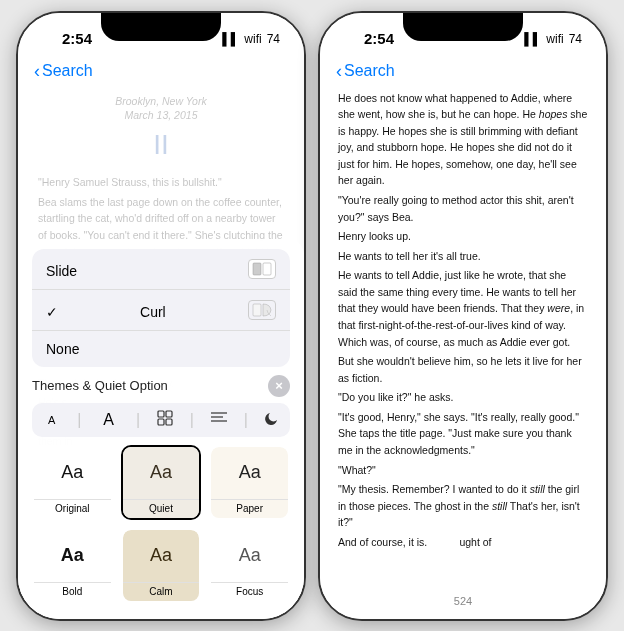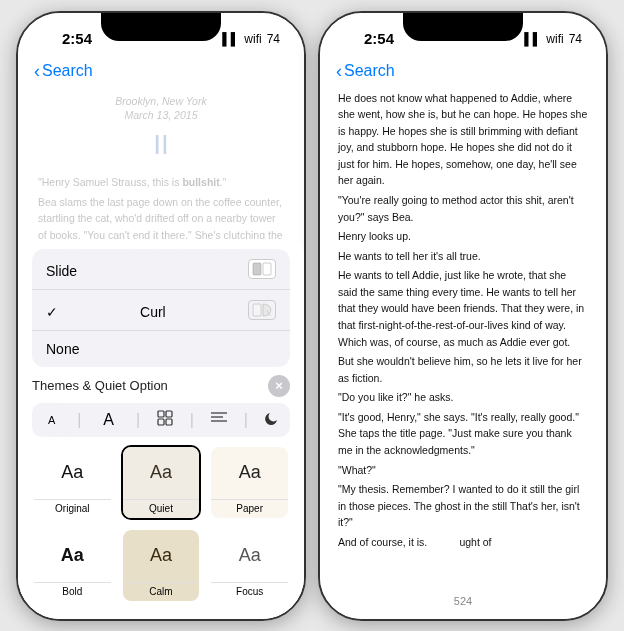--- a/index.html
+++ b/index.html
@@ -119,22 +119,22 @@
       margin-bottom: 8px;
     }
     .book-text {
       font-size: 10.5px;
       line-height: 1.58;
       color: #111;
     }
     .book-text p {
       margin-bottom: 3px;
     }
-    .italic { }
-    .bold { font-weight: bold; }
+    .italic { font-style: italic; }
+    .bold { font-weight: normal; }
 
     
     .panel-overlay {
       position: absolute;
       bottom: 0;
       left: 0;
       right: 0;
       background: rgba(255,255,255,0.97);
       border-radius: 16px 16px 0 0;
       padding: 10px 14px 16px;

